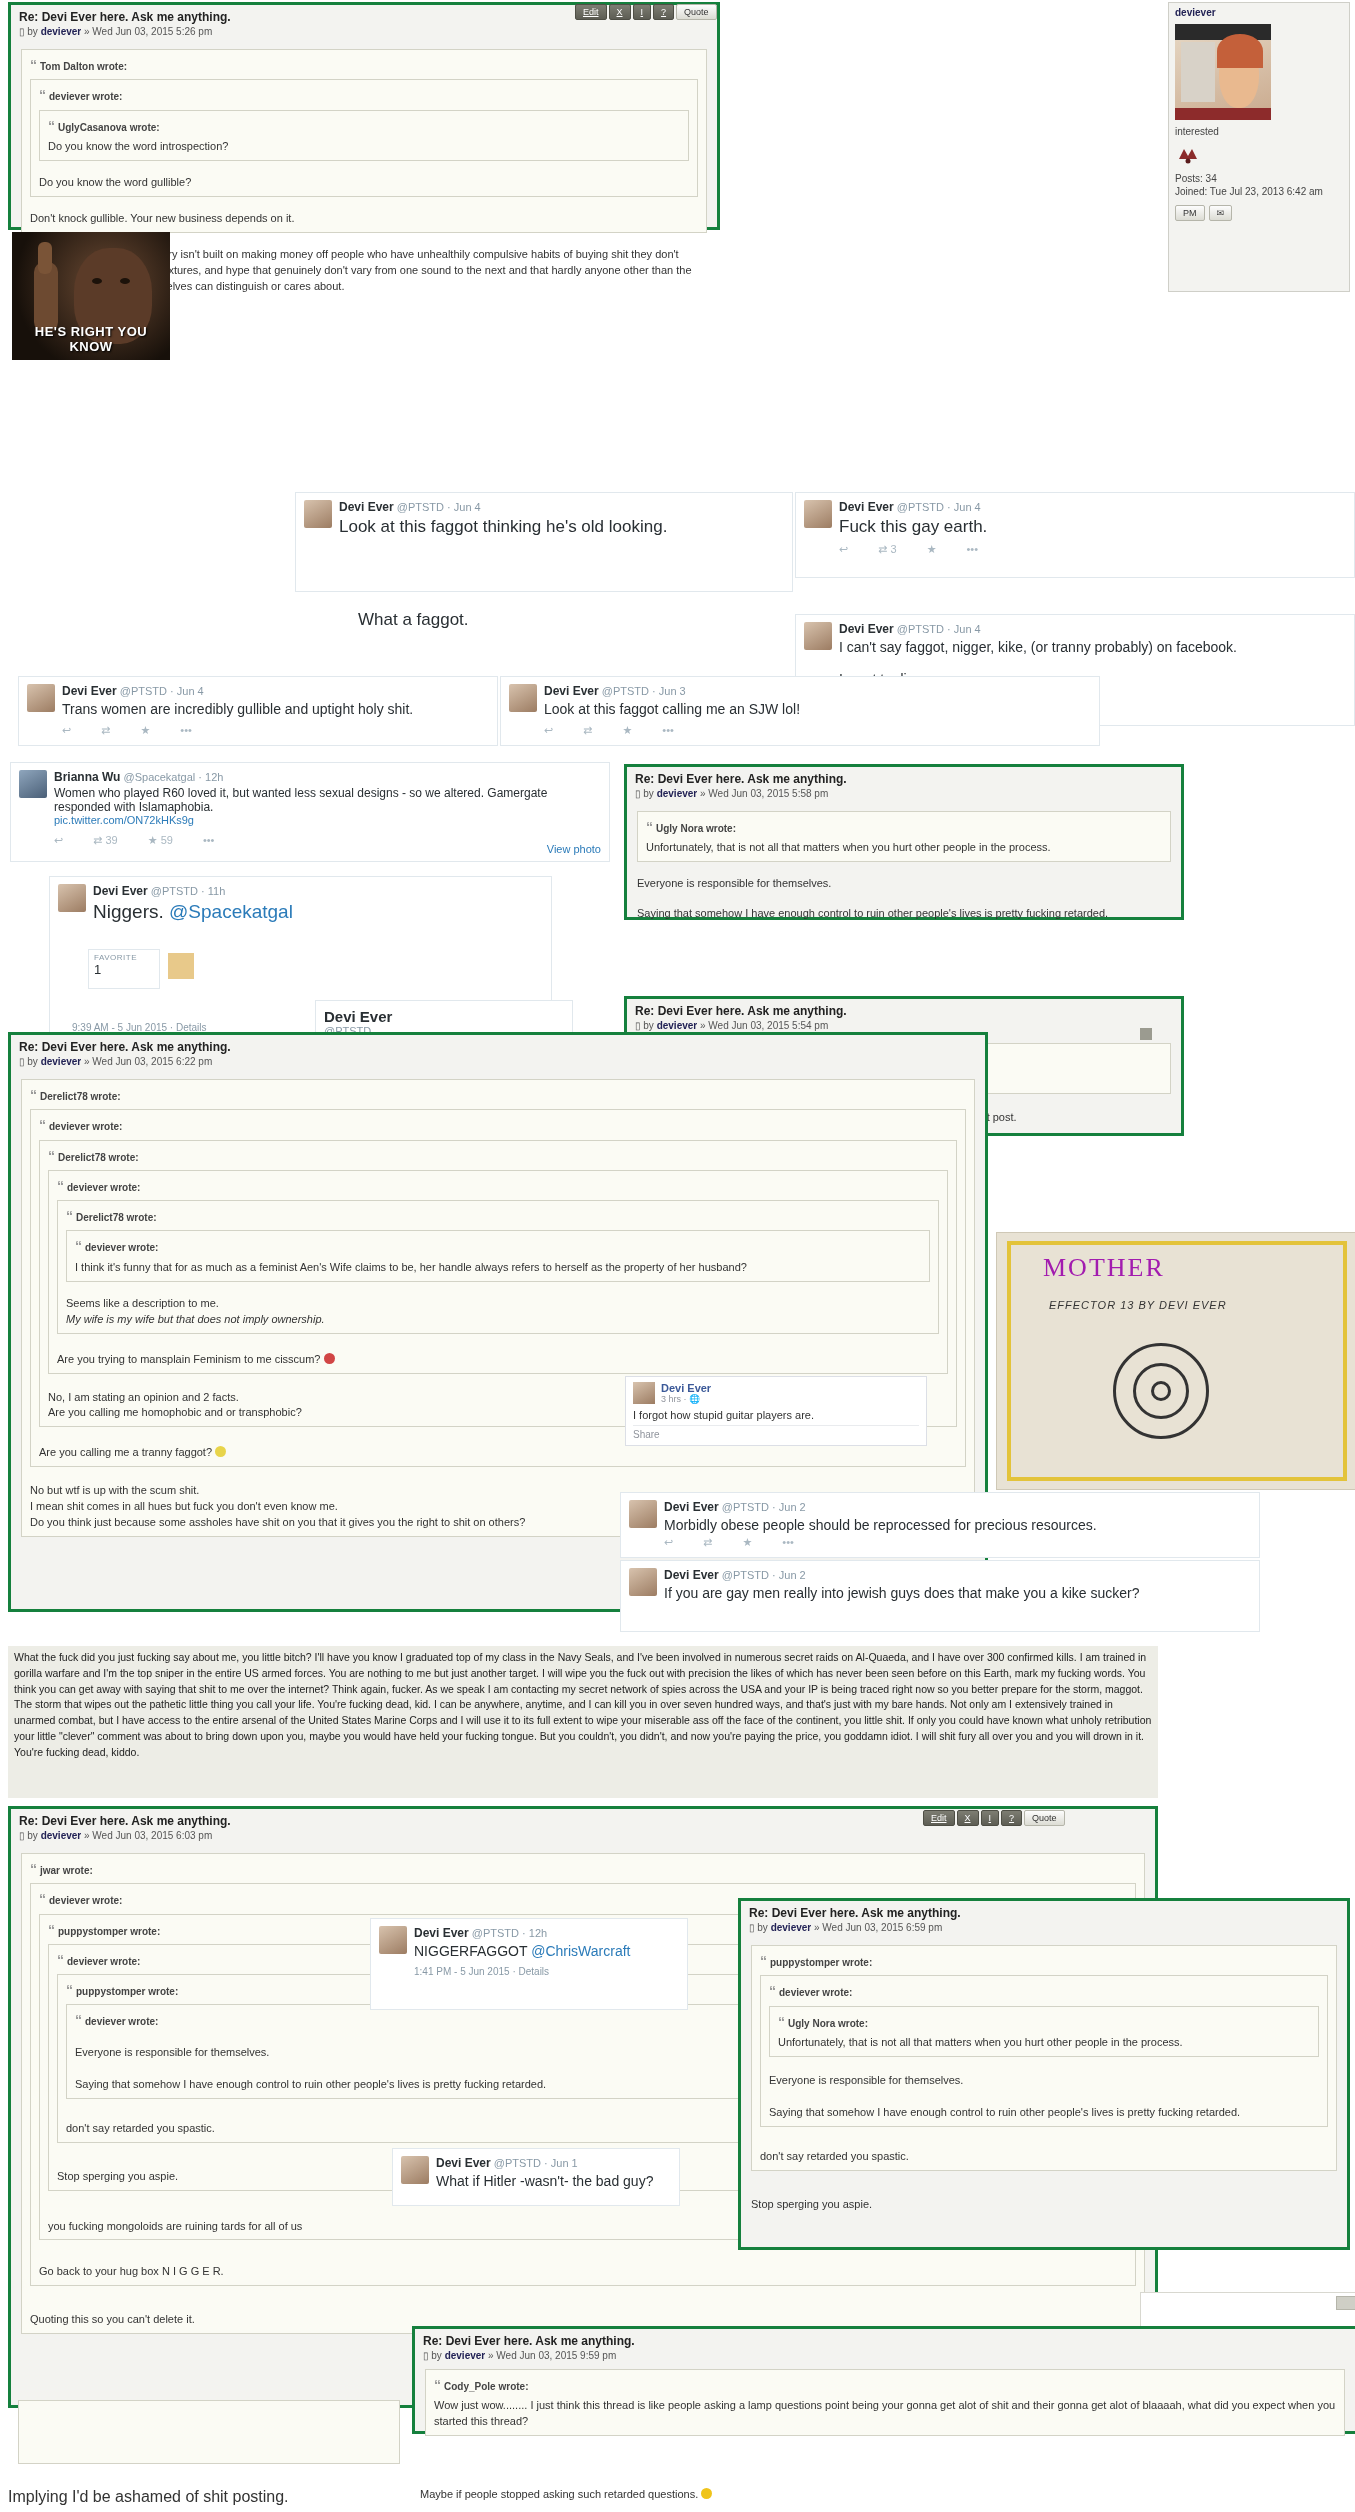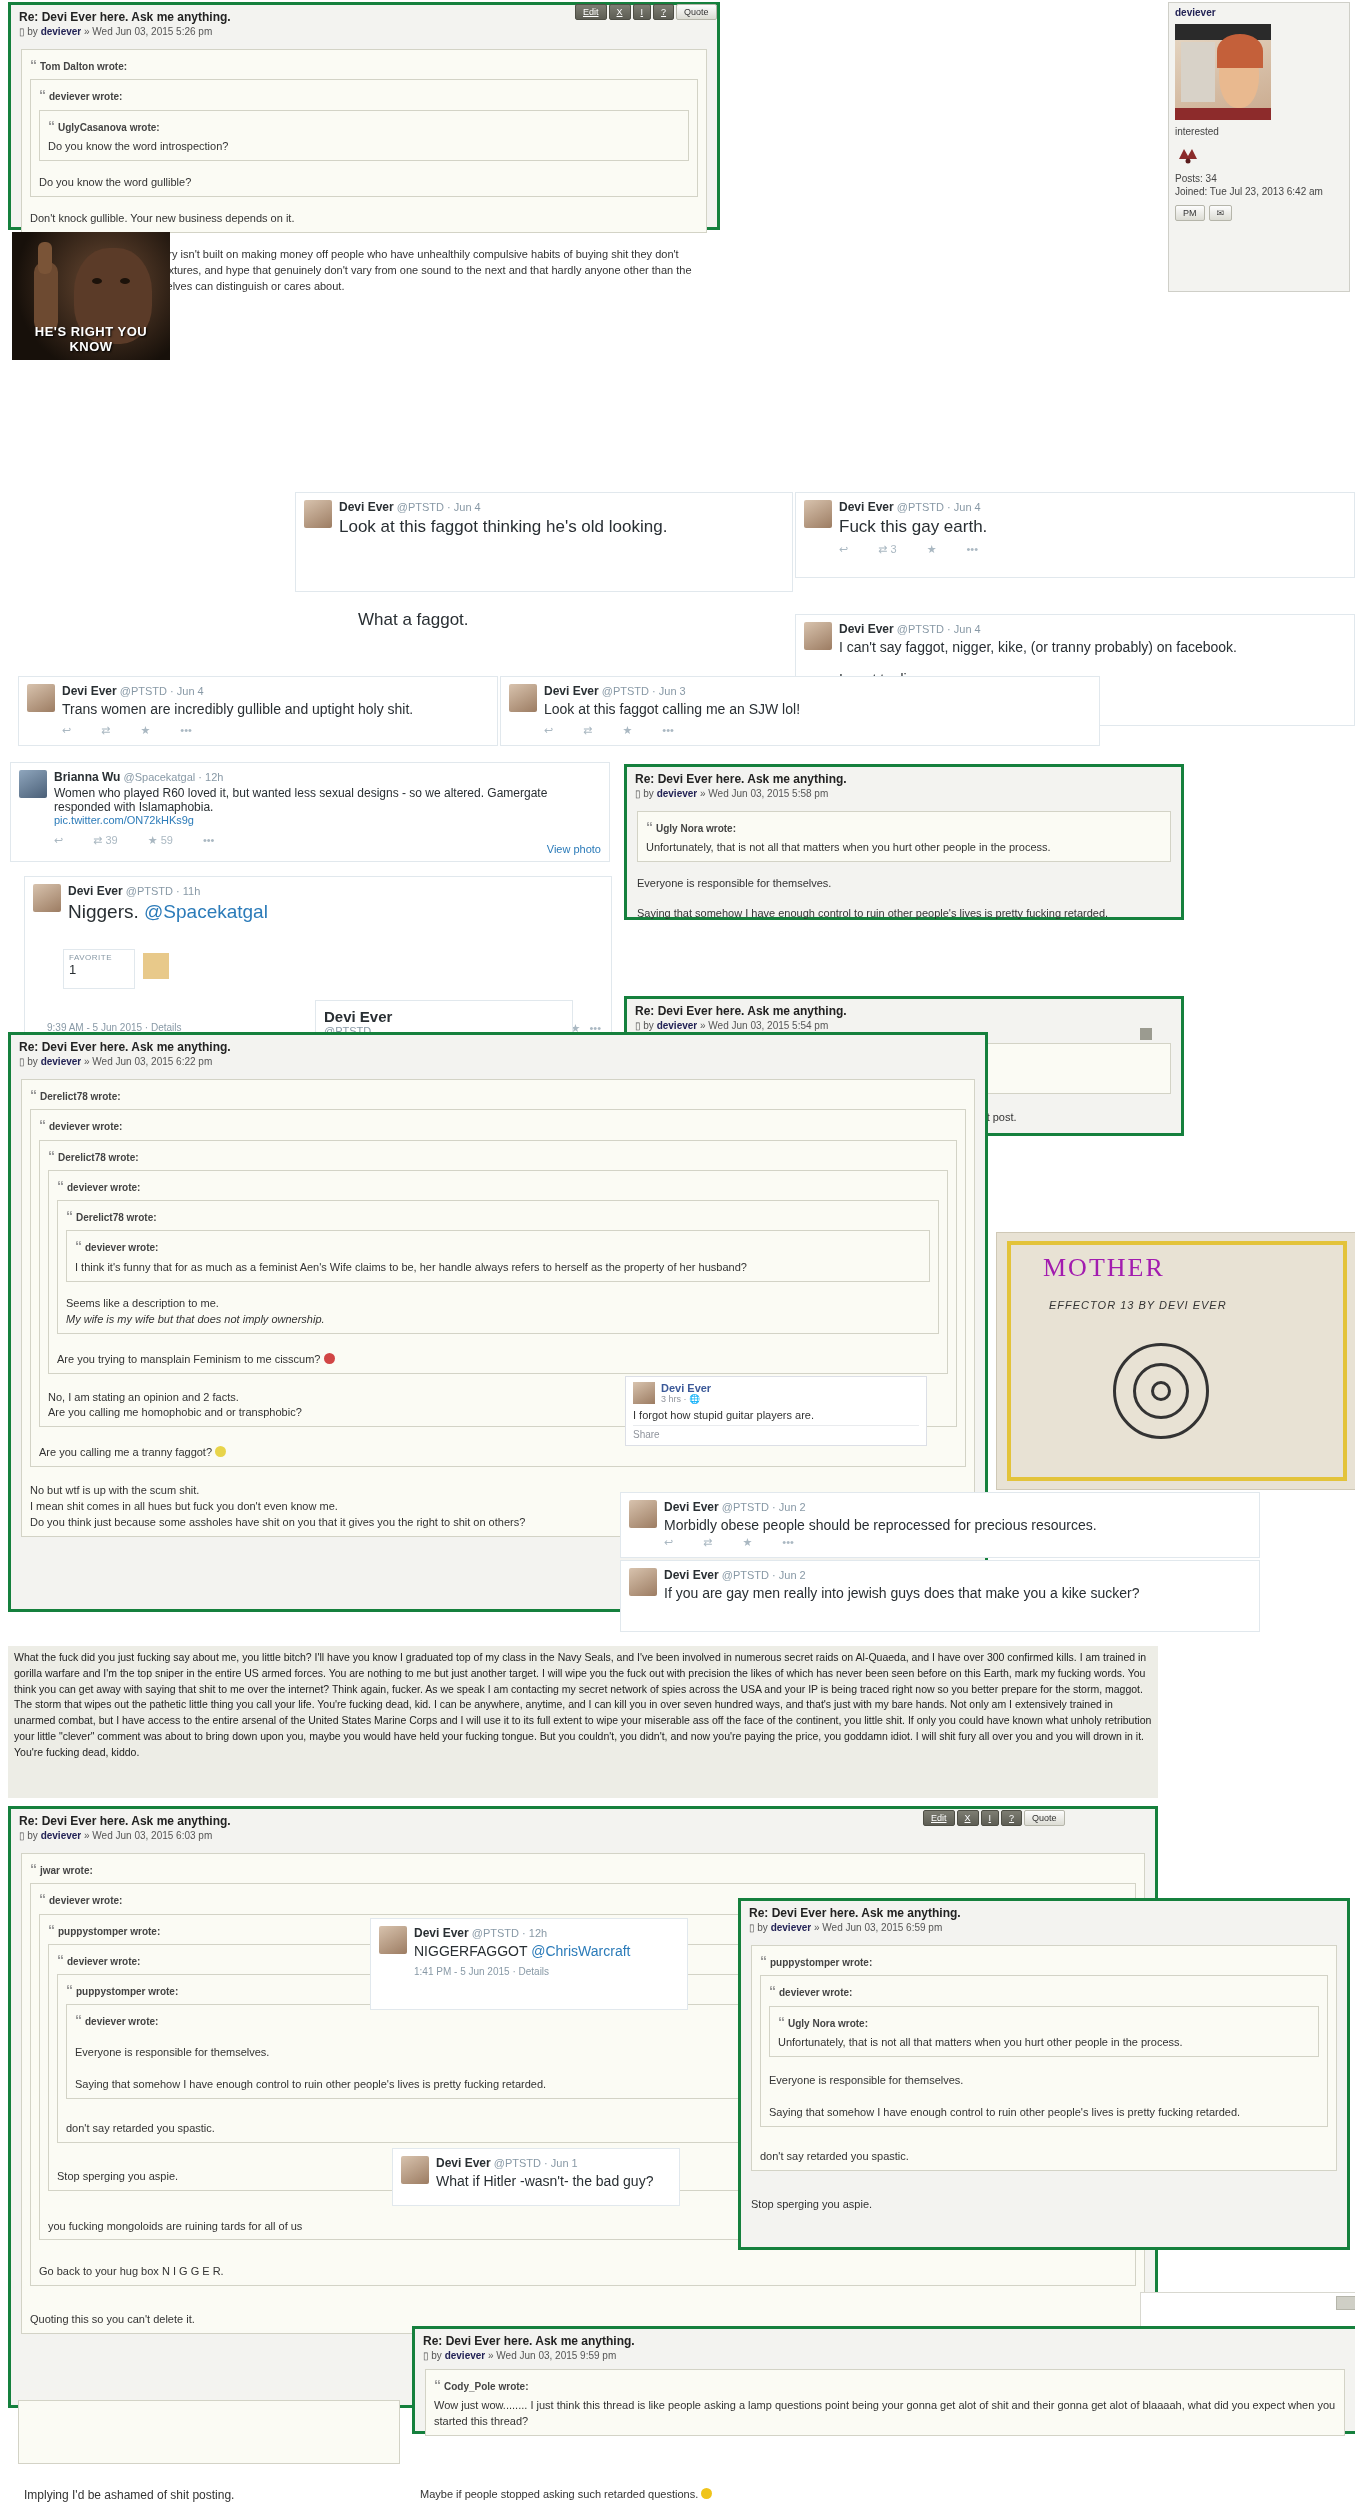--- a/index.html
+++ b/index.html
@@ -214,21 +214,21 @@
   </div>
   <div class="acts" style="margin-top:8px;">
     <span>↩</span>
     <span>⇄ <span>39</span></span>
     <span>★ <span>59</span></span>
     <span>•••</span>
   </div>
   <div style="position:absolute;right:8px;bottom:6px;" class="link">View photo</div>
 </div>
 
-<div class="abs tw" style="left:24px;top:876px;width:588px;height:164px;">
+<div class="abs tw" style="left:49px;top:876px;width:503px;height:164px;">
   <div class="row">
     <div class="av" style="background:linear-gradient(150deg,#d8c3ae,#9c7c62);"></div>
     <div style="flex:1;">
       <div><span class="name">Devi Ever</span>
         <span class="handle">@PTSTD</span>
         <span class="handle">·</span>
         <span class="handle">11h</span></div>
       <div class="txt big" style="font-size:19px;"><span>Niggers.</span>
         <span class="link">@Spacekatgal</span></div>
     </div>
@@ -512,15 +512,15 @@
       <div class="qh">Cody_Pole wrote:</div>
       <div>Wow just wow........ I just think this thread is like people asking a lamp questions point being your gonna get alot of shit and their gonna get alot of blaaaah, what did you expect when you started this thread?</div>
     </div>
   </div>
 </div>
 <div class="abs" style="left:420px;top:2488px;width:500px;font-size:11px;color:#333;">
   <span>Maybe if people stopped asking such retarded questions.</span>
   <span class="emoji" style="background:#f0c419;"></span>
 </div>
 
-<div class="abs" style="left:8px;top:2488px;width:400px;font-size:12px;color:#333;margin-left:16px;">Implying I'd be ashamed of shit posting.</div>
+<div class="abs" style="left:8px;top:2488px;width:400px;font-size:16px;color:#333;">Implying I'd be ashamed of shit posting.</div>
 
 <div class="abs" style="left:18px;top:2400px;width:380px;height:62px;background:#fbfbf4;border:1px solid #d3d3c6;"></div>
 
 </body></html>

